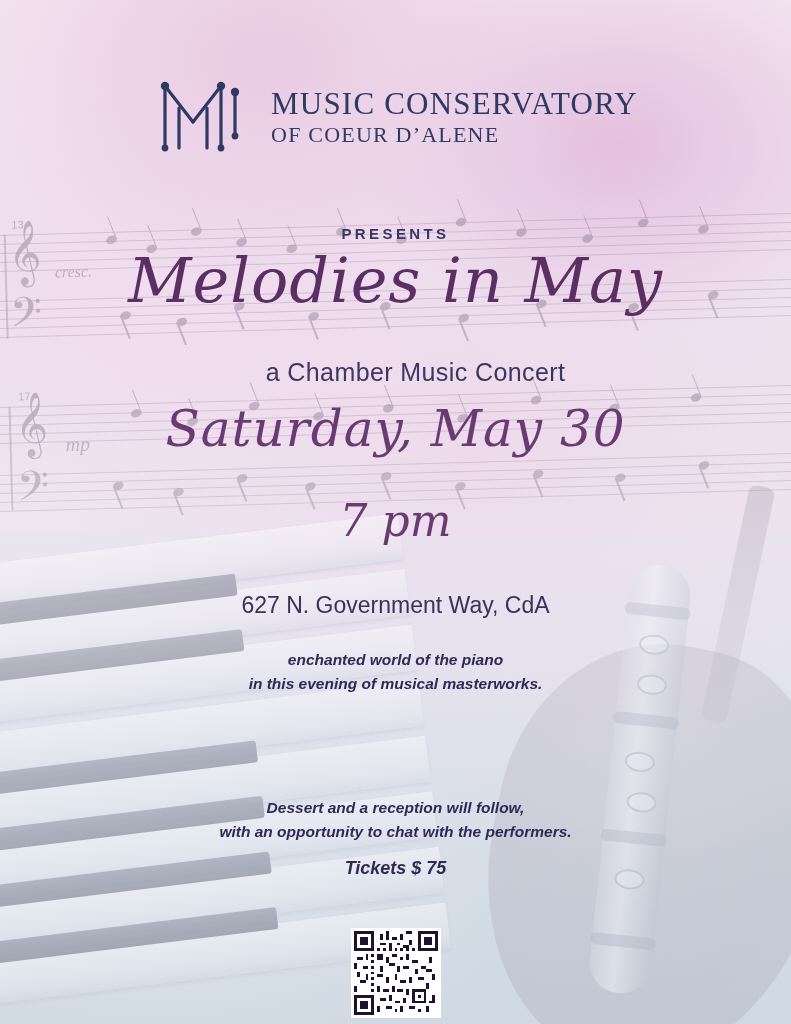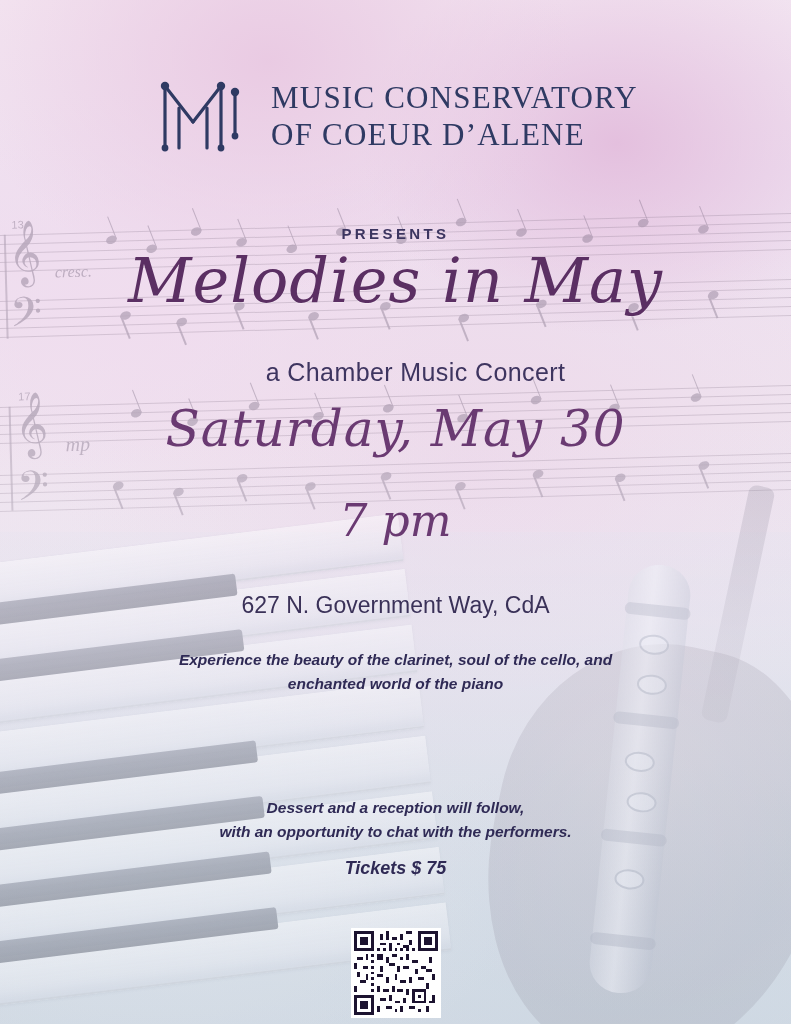--- a/index.html
+++ b/index.html
@@ -228,21 +228,21 @@
     text-align: left;
     color: #2f3a63;
     font-family: "Liberation Serif", serif;
     letter-spacing: 1.2px;
     line-height: 1.18;
   }
   .logo-line1 {
     font-size: 31px;
   }
   .logo-line2 {
-    font-size: 31px;
+    font-size: 22px;
   }
 
   .presents {
     position: absolute;
     top: 192px;
     left: 0; right: 0;
     font-size: 15px;
     letter-spacing: 3.4px;
     font-weight: 700;
     color: #3c3560;
@@ -527,22 +527,22 @@
 
     <div class="subtitle">a Chamber Music Concert</div>
 
     <div class="date-script">Saturday, May 30</div>
 
     <div class="time-script">7 pm</div>
 
     <div class="address">627 N. Government Way, CdA</div>
 
     <div class="blurb">
-      <div>Experience the beauty of the clarinet, soul of the cello, and</div>
       <div>enchanted world of the piano</div>
+      <div>in this evening of musical masterworks.</div>
     </div>
 
 
     <div class="dessert">
       <div>Dessert and a reception will follow,</div>
       <div>with an opportunity to chat with the performers.</div>
     </div>
 
     <div class="tickets">Tickets $ 75</div>
 

